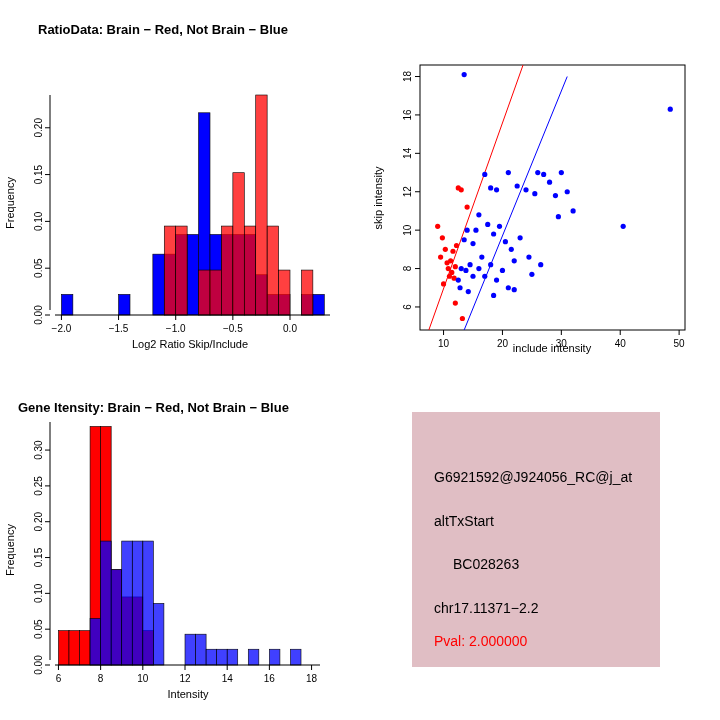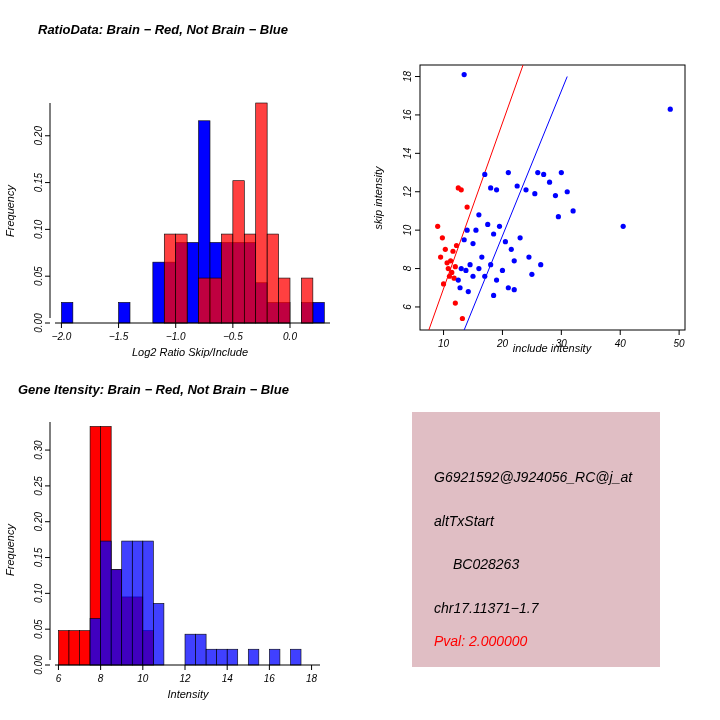--- a/index.html
+++ b/index.html
@@ -1,34 +1,34 @@
 <!DOCTYPE html>
 <html><head>
 <meta charset="utf-8">
 <style>
   html,body{margin:0;padding:0;background:#ffffff;}
   body{width:720px;height:720px;font-family:"Liberation Sans",sans-serif;color:#000;}
-  #root{position:relative;width:720px;height:560px;font-style:italic;}
+  #root{position:relative;width:720px;height:560px;}
   .panel{position:absolute;}
   .ptitle{position:absolute;font-weight:bold;font-size:13px;white-space:nowrap;}
   svg{display:block;}
   text{font-family:"Liberation Sans",sans-serif;}
   .axlab{font-size:11px;}
   .ticklab{font-size:10px;}
   .infobox{position:absolute;background:#e0bec4;}
   .infoline{position:absolute;font-size:14px;color:#000;white-space:nowrap;}
   .infoline.pval{color:#ff0000;}
 </style>
 </head>
 <body>
 
 <div id="root">
 
   <div class="ptitle" style="left:38px;top:22px;">RatioData: Brain − Red, Not Brain − Blue</div>
-  <div class="panel" style="left:0px;top:48px;width:360px;height:320px;">
+  <div class="panel" style="left:0px;top:40px;width:360px;height:320px;">
     <svg width="360" height="320" viewBox="0 0 360 320">
       <g id="ratio-bars">
           <rect x="61.42857142857144" y="254.40425531914894" width="11.428571428571438" height="20.595744680851055" fill="#0000ff" fill-opacity="1" stroke="#000" stroke-width="0.6"></rect>
           <rect x="118.57142857142858" y="254.40425531914894" width="11.428571428571416" height="20.595744680851055" fill="#0000ff" fill-opacity="1" stroke="#000" stroke-width="0.6"></rect>
           <rect x="152.85714285714286" y="214.14893617021278" width="11.428571428571445" height="60.85106382978722" fill="#0000ff" fill-opacity="1" stroke="#000" stroke-width="0.6"></rect>
           <rect x="164.28571428571428" y="214.14893617021278" width="11.428571428571445" height="60.85106382978722" fill="#0000ff" fill-opacity="1" stroke="#000" stroke-width="0.6"></rect>
           <rect x="175.71428571428572" y="194.48936170212767" width="11.428571428571445" height="80.51063829787233" fill="#0000ff" fill-opacity="1" stroke="#000" stroke-width="0.6"></rect>
           <rect x="187.14285714285717" y="194.48936170212767" width="11.428571428571416" height="80.51063829787233" fill="#0000ff" fill-opacity="1" stroke="#000" stroke-width="0.6"></rect>
           <rect x="198.57142857142858" y="72.7872340425532" width="11.428571428571416" height="202.2127659574468" fill="#0000ff" fill-opacity="1" stroke="#000" stroke-width="0.6"></rect>
           <rect x="210" y="194.48936170212767" width="11.428571428571388" height="80.51063829787233" fill="#0000ff" fill-opacity="1" stroke="#000" stroke-width="0.6"></rect>
@@ -190,21 +190,21 @@
           <line x1="60" y1="74.92753623188406" x2="55" y2="74.92753623188406" stroke="#000" stroke-width="1"></line>
           <text text-anchor="middle" class="ticklab" transform="rotate(-90 47 74.92753623188406)" x="47" y="78.92753623188406">16</text>
           <line x1="60" y1="36.52173913043481" x2="55" y2="36.52173913043481" stroke="#000" stroke-width="1"></line>
           <text text-anchor="middle" class="ticklab" transform="rotate(-90 47 36.52173913043481)" x="47" y="40.52173913043481">18</text>
         </g>
       <text class="axlab" x="192" y="312" text-anchor="middle">include intensity</text>
       <text class="axlab" x="22" y="158" text-anchor="middle" transform="rotate(-90 22 158)">skip intensity</text>
     </svg>
   </div>
 
-  <div class="ptitle" style="left:18px;top:382px;">Gene Itensity: Brain − Red, Not Brain − Blue</div>
+  <div class="ptitle" style="left:18px;top:400px;">Gene Itensity: Brain − Red, Not Brain − Blue</div>
   <div class="panel" style="left:0px;top:400px;width:360px;height:320px;">
     <svg width="360" height="320" viewBox="0 0 360 320">
       <g id="gene-bars">
           <rect x="58.43750000000001" y="230.61194029850748" width="10.546874999999993" height="34.38805970149252" fill="#ff0000" fill-opacity="1" stroke="#000" stroke-width="0.6"></rect>
           <rect x="68.984375" y="230.61194029850748" width="10.546875000000014" height="34.38805970149252" fill="#ff0000" fill-opacity="1" stroke="#000" stroke-width="0.6"></rect>
           <rect x="79.53125000000001" y="230.61194029850748" width="10.546874999999986" height="34.38805970149252" fill="#ff0000" fill-opacity="1" stroke="#000" stroke-width="0.6"></rect>
           <rect x="90.078125" y="26.43283582089552" width="10.546875000000014" height="238.56716417910448" fill="#ff0000" fill-opacity="1" stroke="#000" stroke-width="0.6"></rect>
           <rect x="100.62500000000001" y="26.43283582089552" width="10.546875" height="238.56716417910448" fill="#ff0000" fill-opacity="1" stroke="#000" stroke-width="0.6"></rect>
           <rect x="111.17187500000001" y="169.71641791044777" width="10.546875" height="95.28358208955223" fill="#ff0000" fill-opacity="1" stroke="#000" stroke-width="0.6"></rect>
           <rect x="121.71875000000001" y="196.94029850746267" width="10.546874999999986" height="68.05970149253733" fill="#ff0000" fill-opacity="1" stroke="#000" stroke-width="0.6"></rect>
@@ -260,16 +260,16 @@
         </g>
       <text class="axlab" x="188" y="298" text-anchor="middle">Intensity</text>
       <text class="axlab" x="14" y="150" text-anchor="middle" transform="rotate(-90 14 150)">Frequency</text>
     </svg>
   </div>
 
   <div class="infobox" style="left:412px;top:412px;width:248px;height:255px;"></div>
   <div class="infoline" style="left:434px;top:469px;">G6921592@J924056_RC@j_at</div>
   <div class="infoline" style="left:434px;top:513px;text-align:right;">altTxStart</div>
   <div class="infoline" style="left:434px;top:556px;padding-left:19px;">BC028263</div>
-  <div class="infoline" style="left:434px;top:600px;">chr17.11371−1.7</div>
+  <div class="infoline" style="left:434px;top:600px;">chr17.11371−2.2</div>
   <div class="infoline pval" style="left:434px;top:633px;">Pval: 2.000000</div>
 
 </div>
 
 </body></html>

